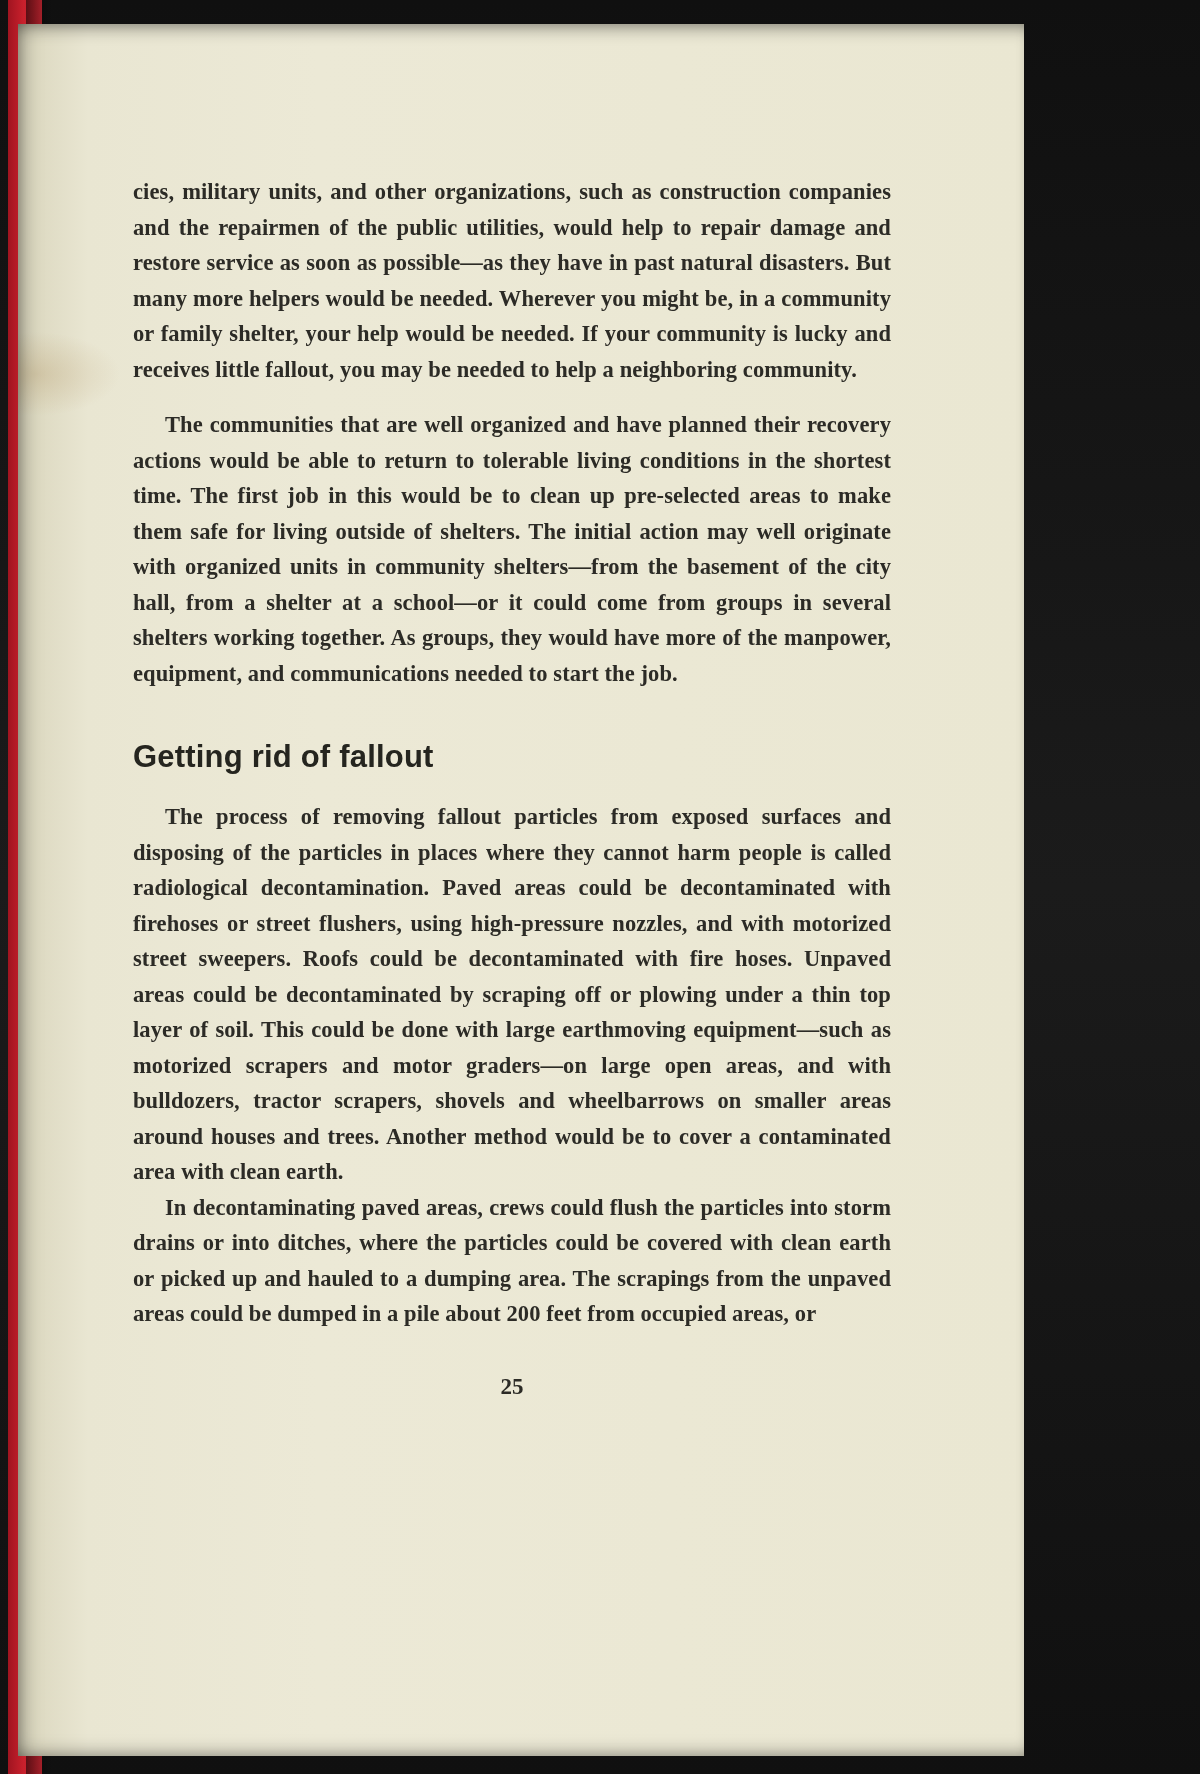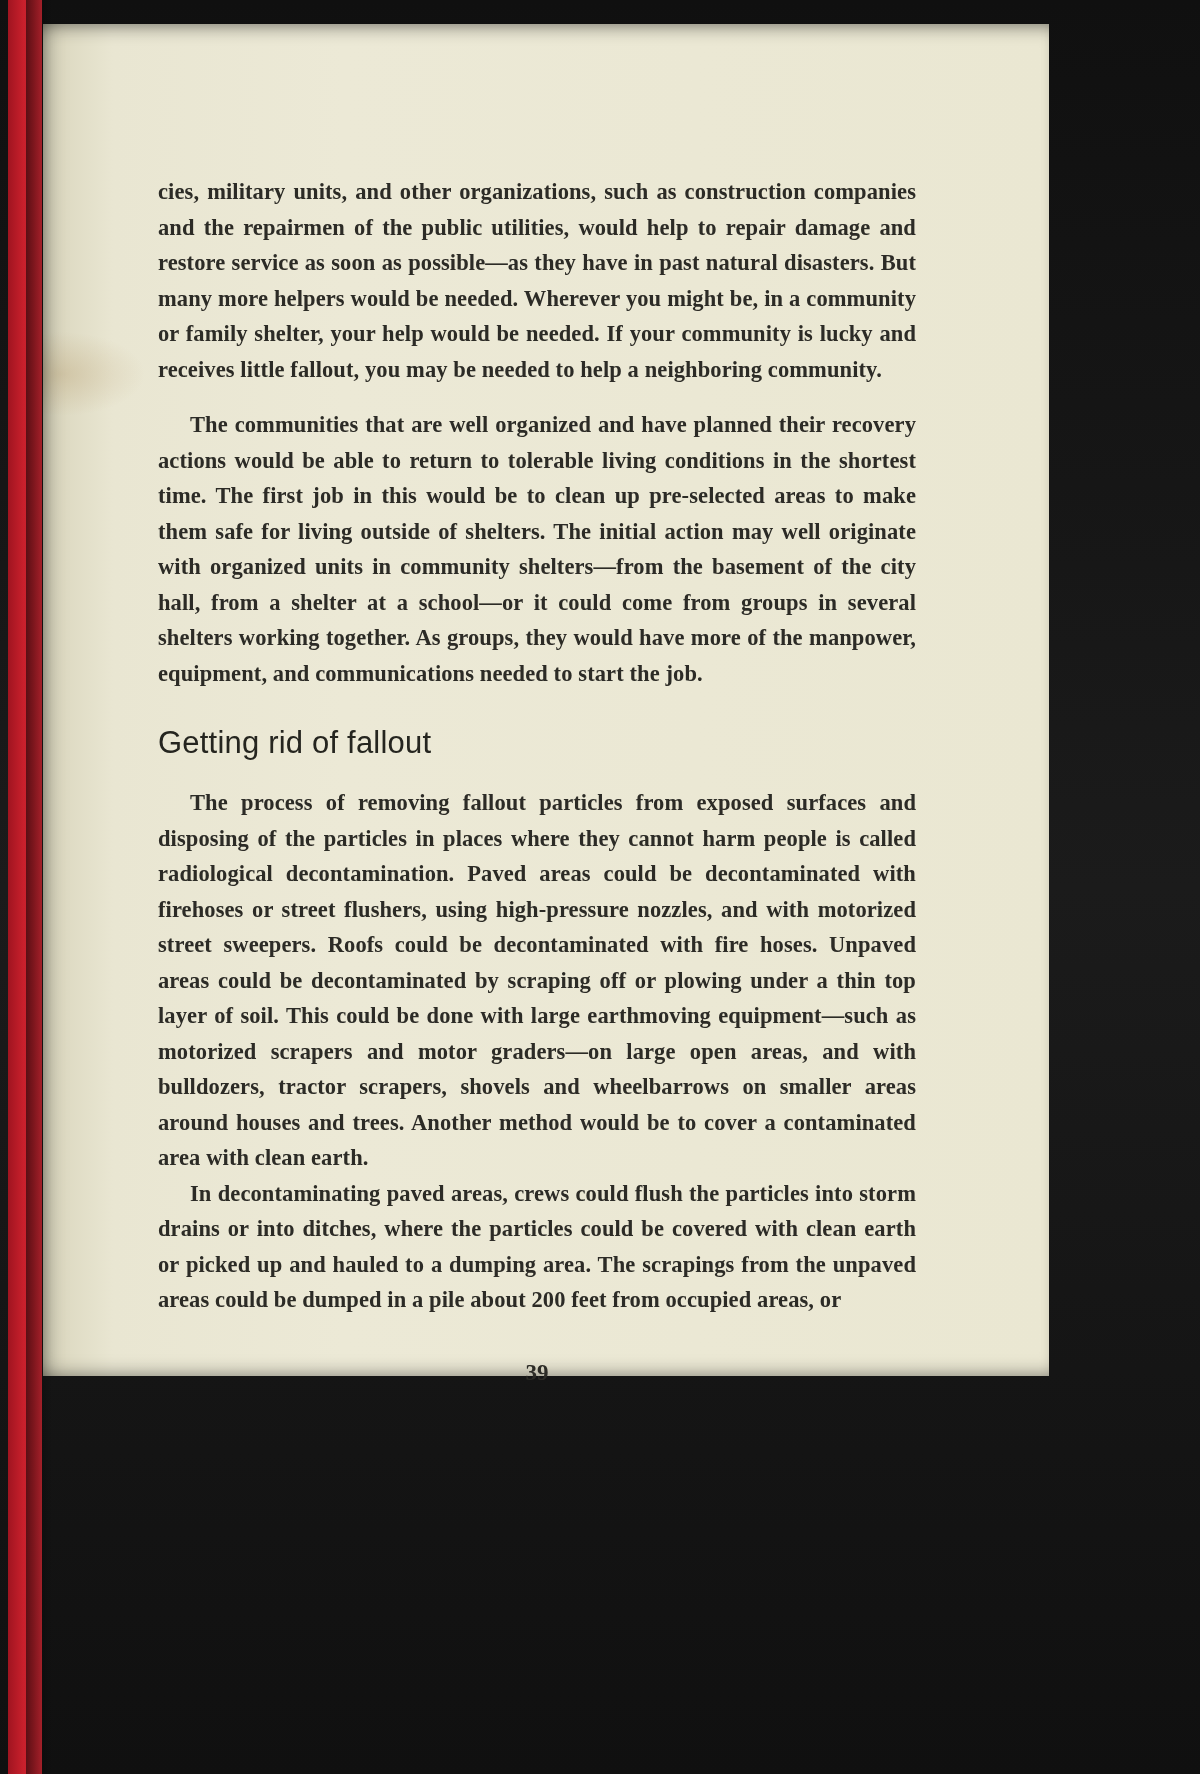--- a/index.html
+++ b/index.html
@@ -26,24 +26,24 @@
   .spine-shadow {
     position: absolute;
     left: 26px;
     top: 0;
     width: 26px;
     height: 1774px;
     background: linear-gradient(90deg, rgba(0,0,0,0.55), rgba(0,0,0,0));
   }
   .page {
     position: absolute;
-    left: 43px;
+    left: 18px;
     top: 24px;
     width: 1006px;
-    height: 1352px;
+    height: 1732px;
     background:
       radial-gradient(ellipse 120px 60px at 18px 350px, rgba(184,158,112,0.35), rgba(184,158,112,0) 70%),
       linear-gradient(90deg, #d9d5bc 0px, #e9e6d2 70px, #ece9d6 300px, #eae7d2 100%);
     box-shadow: inset 0 14px 18px -12px rgba(0,0,0,0.45),
                 inset 0 -14px 18px -12px rgba(0,0,0,0.35),
                 inset 14px 0 22px -14px rgba(0,0,0,0.5);
   }
   .text-block {
     position: absolute;
     left: 115px;
@@ -53,26 +53,26 @@
   }
   p.body {
     margin: 0 0 0 0;
     font-size: 22.5px;
     line-height: 35.5px;
     font-weight: bold;
     text-align: justify;
     letter-spacing: 0.1px;
   }
   p.gap-small { margin-bottom: 20px; }
-  p.gap-large { margin-bottom: 34px; }
+  p.gap-large { margin-bottom: 48px; }
   p.indent { text-indent: 32px; }
   h2.heading {
     margin: 6px 0 24px 0;
     font-family: "Liberation Sans", "DejaVu Sans", sans-serif;
-    font-weight: normal;
+    font-weight: bold;
     font-size: 31px;
     color: #25251f;
     letter-spacing: 0.2px;
   }
   .page-number {
     margin-top: 42px;
     text-align: center;
     font-size: 23px;
     font-weight: bold;
     color: #2c2b26;
@@ -84,16 +84,16 @@
 <div class="scan">
   <div class="spine"></div>
   <div class="spine-shadow"></div>
   <div class="page">
     <div class="text-block">
       <p class="body gap-small">cies, military units, and other organizations, such as construction companies and the repairmen of the public utilities, would help to repair damage and restore service as soon as possible—as they have in past natural disasters.  But many more helpers would be needed.  Wherever you might be, in a community or family shelter, your help would be needed.  If your community is lucky and receives little fallout, you may be needed to help a neighboring community.</p>
       <p class="body indent gap-large">The communities that are well organized and have planned their recovery actions would be able to return to tolerable living conditions in the shortest time.  The first job in this would be to clean up pre-selected areas to make them safe for living outside of shelters.  The initial action may well originate with organized units in community shelters—from the basement of the city hall, from a shelter at a school—or it could come from groups in several shelters working together.  As groups, they would have more of the manpower, equipment, and communications needed to start the job.</p>
       <h2 class="heading">Getting rid of fallout</h2>
       <p class="body indent">The process of removing fallout particles from exposed surfaces and disposing of the particles in places where they cannot harm people is called radiological decontamination.  Paved areas could be decontaminated with firehoses or street flushers, using high-pressure nozzles, and with motorized street sweepers.  Roofs could be decontaminated with fire hoses.  Unpaved areas could be decontaminated by scraping off or plowing under a thin top layer of soil.  This could be done with large earthmoving equipment—such as motorized scrapers and motor graders—on large open areas, and with bulldozers, tractor scrapers, shovels and wheelbarrows on smaller areas around houses and trees.  Another method would be to cover a contaminated area with clean earth.</p>
       <p class="body indent">In decontaminating paved areas, crews could flush the particles into storm drains or into ditches, where the particles could be covered with clean earth or picked up and hauled to a dumping area.  The scrapings from the unpaved areas could be dumped in a pile about 200 feet from occupied areas, or</p>
-      <div class="page-number">39</div>
+      <div class="page-number">25</div>
     </div>
   </div>
 </div>
 
 </body></html>

